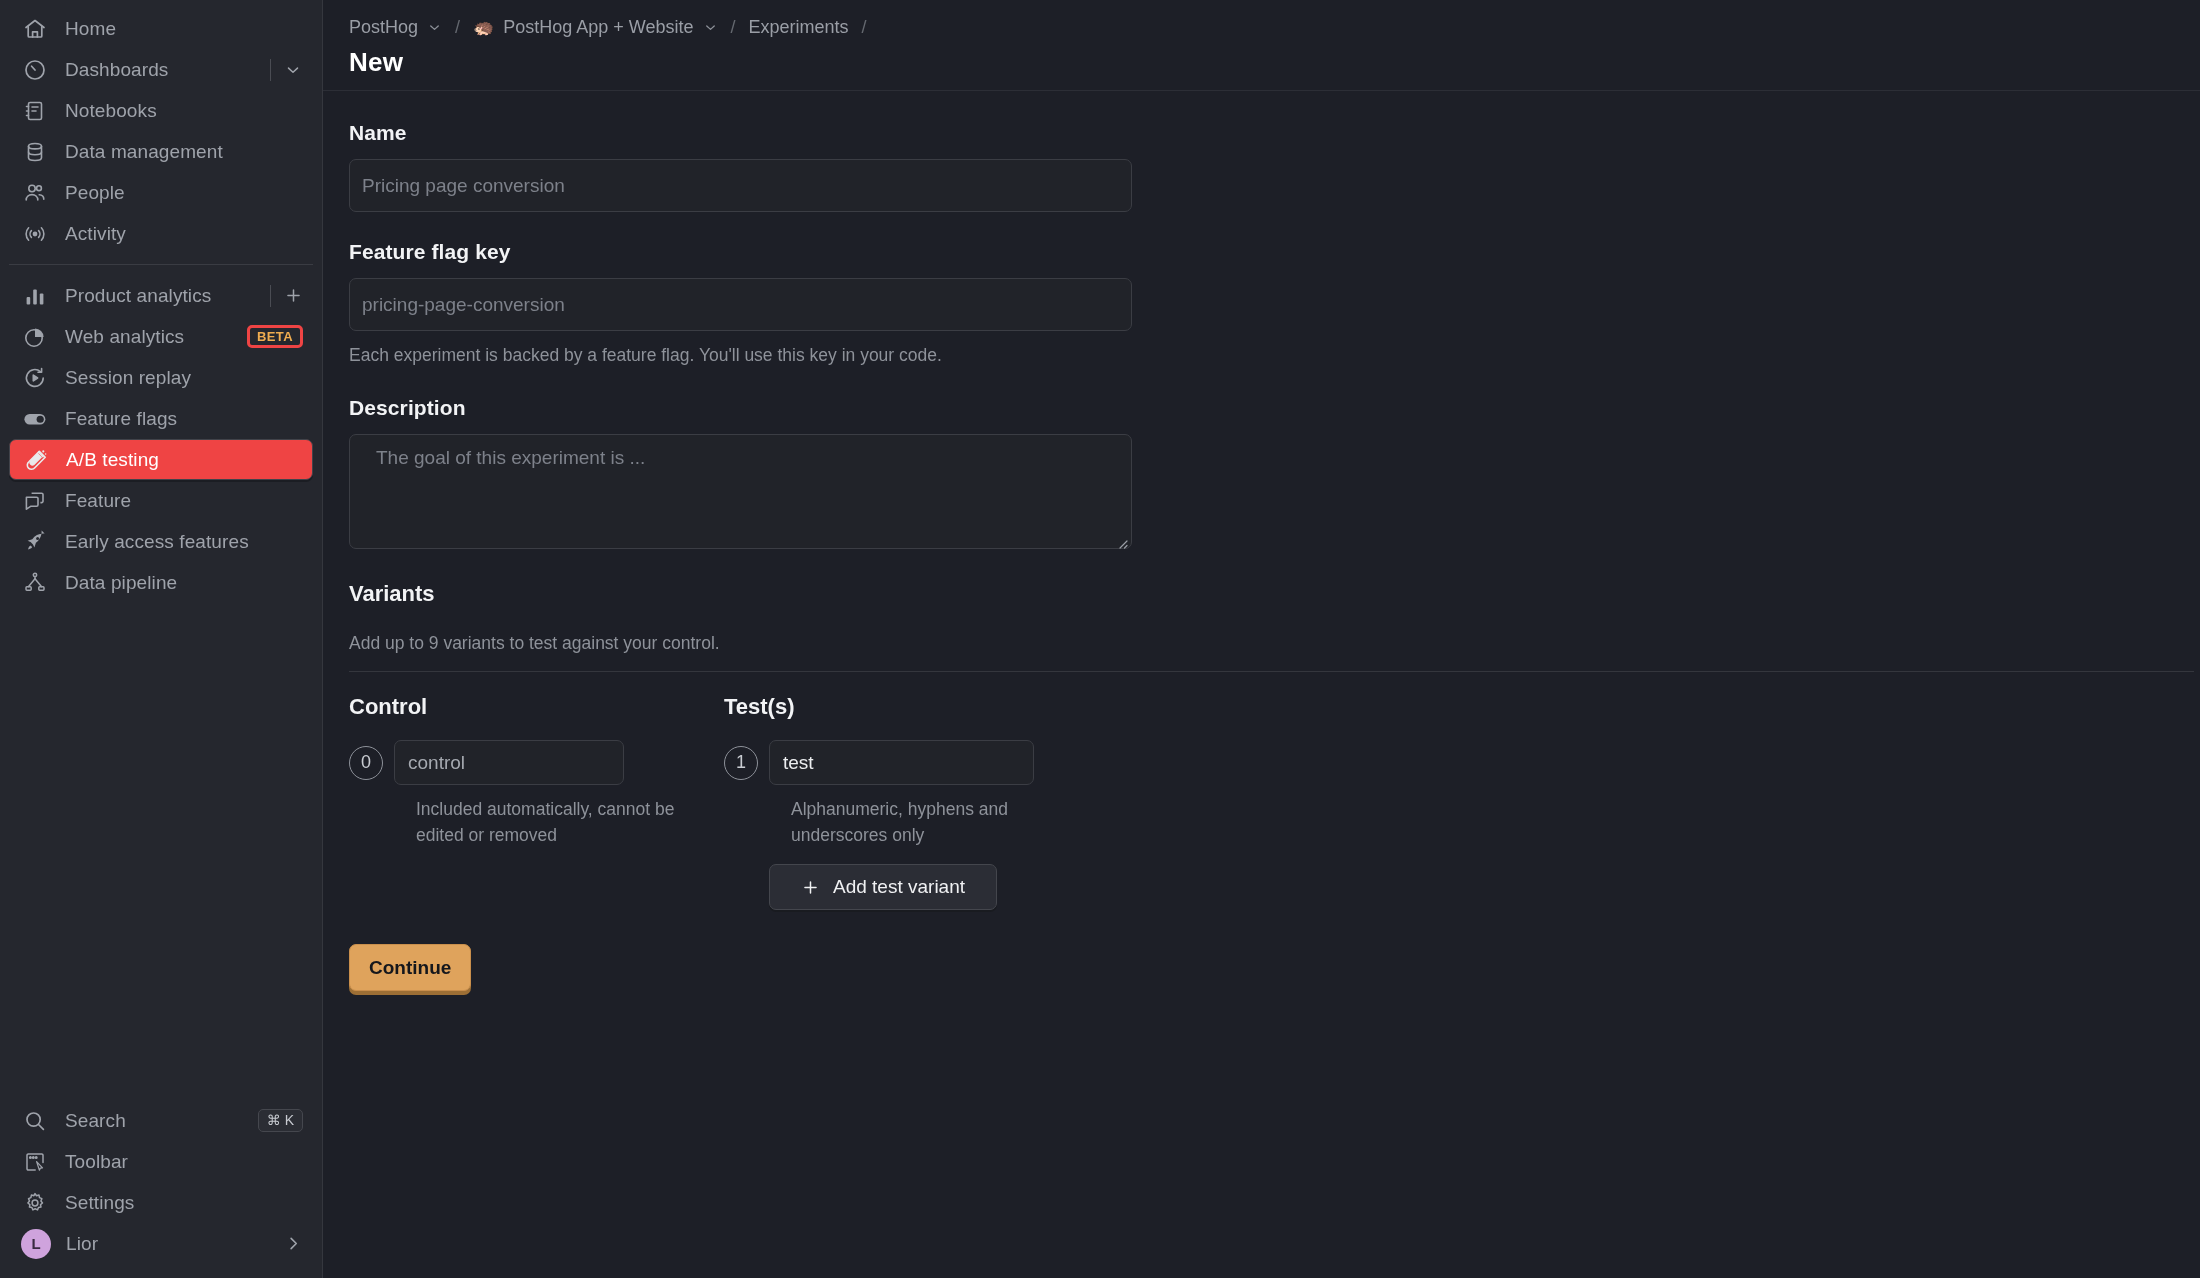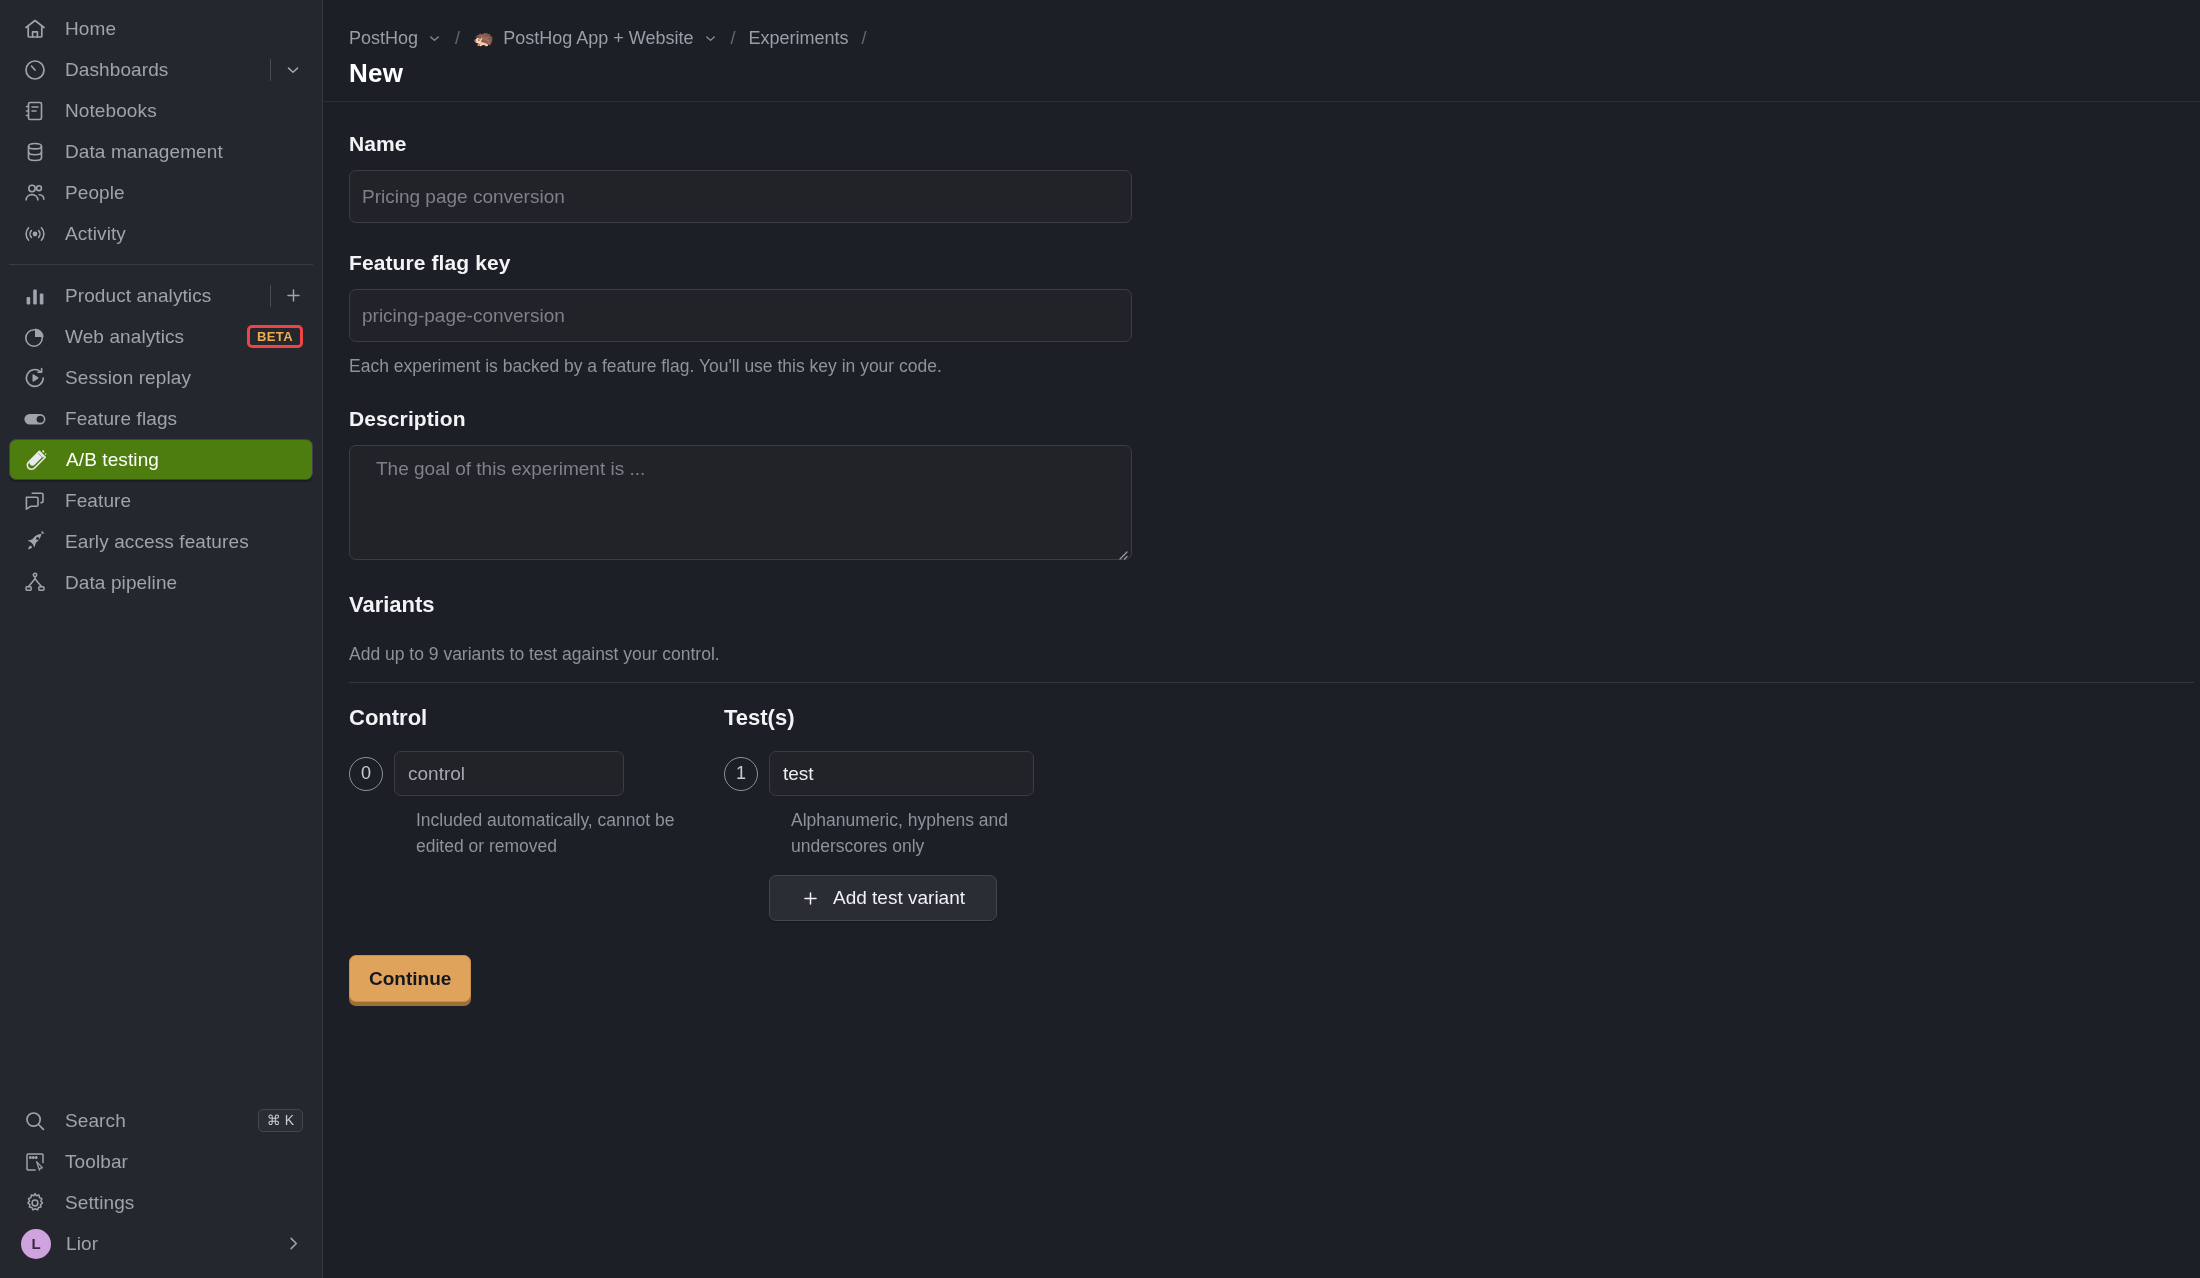--- a/index.html
+++ b/index.html
@@ -37,21 +37,21 @@
   }
   .nav-item .ic {
     width: 27px; height: 27px;
     margin-right: 17px;
     display: flex; align-items: center; justify-content: center;
     flex: 0 0 27px;
     color: #9fa3ab;
   }
   .nav-item .lbl { flex: 1 1 auto; white-space: nowrap; letter-spacing: 0.1px; }
   .nav-item.active {
-    background: #4d7c0f;
+    background: #ef4444;
     border: 1px solid #41434a;
     color: #ffffff;
     box-shadow: 0 2px 0 0 #1b1d23;
   }
   .nav-item.active .ic { color: #e9eaec; }
   .nav-item .right-sep {
     width: 1px; height: 22px; background: #4a4c53; margin-right: 12px;
   }
   .nav-item .caret, .nav-item .plus {
     width: 20px; height: 20px; display: flex; align-items: center; justify-content: center;
@@ -89,21 +89,21 @@
   .bottom-group { padding: 0 9px 14px 9px; }
 
   
   .main {
     flex: 1 1 auto; height: 1278px;
     background: #1d1f27;
     display: flex; flex-direction: column;
     overflow: hidden;
   }
   .topbar {
-    padding: 25px 28px 12px 26px;
+    padding: 14px 28px 12px 26px;
     border-bottom: 1px solid #2c2e36;
   }
   .breadcrumb {
     display: flex; align-items: center;
     font-size: 18px; color: #9a9ea6;
     gap: 0px;
     height: 26px;
   }
   .crumb { display:flex; align-items:center; cursor: pointer; white-space: nowrap; }
   .crumb .bc-caret { margin-left: 9px; color: #8d9199; display:flex; }

